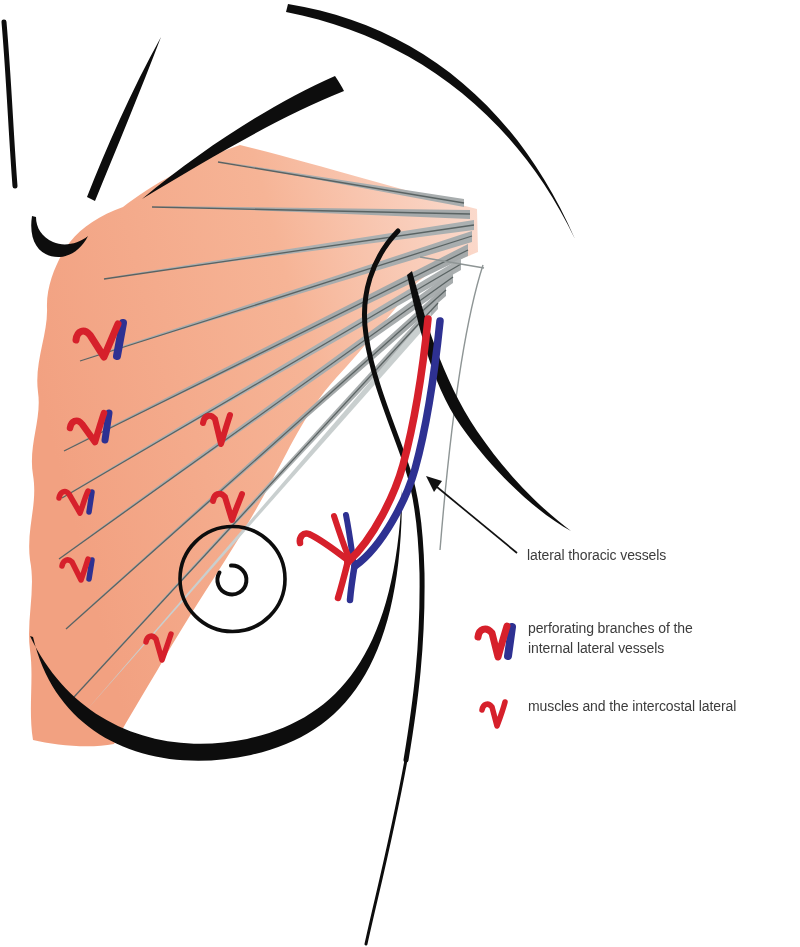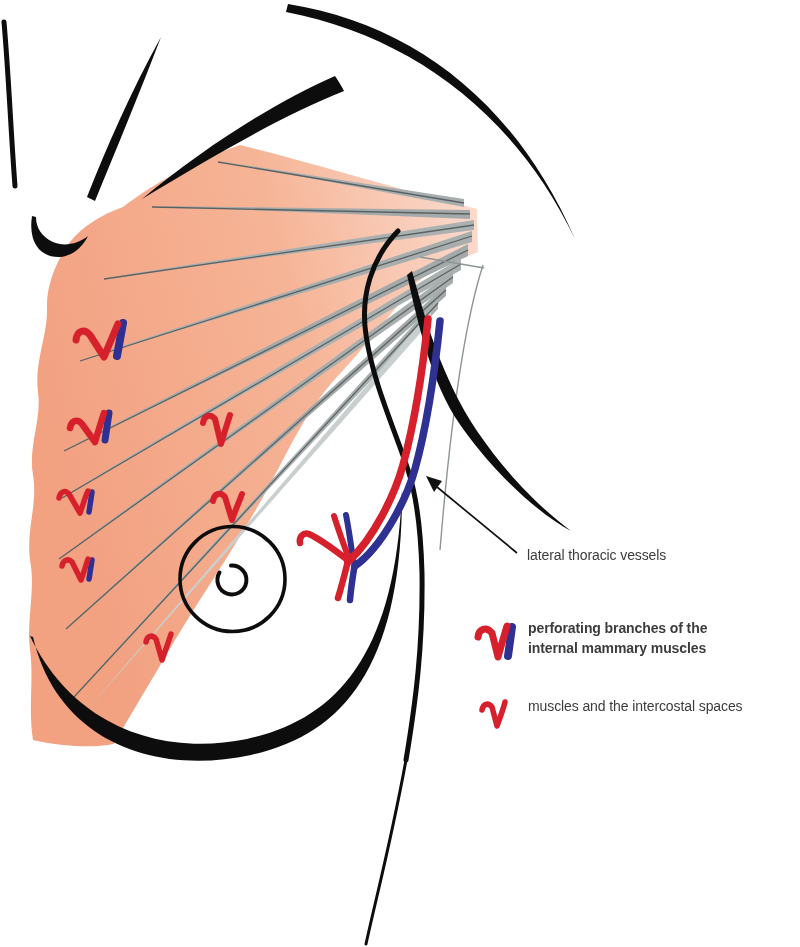--- a/index.html
+++ b/index.html
@@ -6,21 +6,21 @@
   #stage{
     position:relative;width:800px;height:947px;background:#ffffff;overflow:hidden;
     font-family:"Liberation Sans","DejaVu Sans",sans-serif;
   }
   #art{position:absolute;left:0;top:0;}
   .fig-label{
     position:absolute;color:#3c3c3c;font-size:14px;line-height:20px;
     letter-spacing:-0.1px;white-space:nowrap;
   }
   #lateral-label{left:527px;top:545px;}
-  #legend-im-text{left:528px;top:618px;font-weight:bold;}
+  #legend-im-text{left:528px;top:618px;}
   #legend-pect-text{left:528px;top:696px;}
   .legend-line{display:block;}
 </style>
 </head>
 <body>
 
 <div id="stage">
 
   <svg id="art" width="800" height="947" viewBox="0 0 800 947">
     <defs>
@@ -127,20 +127,20 @@
     <g>
       <line x1="437" y1="487" x2="517" y2="553" stroke="#111111" stroke-width="1.7"></line>
       <polygon points="426,476 442,481 434,492" fill="#111111"></polygon>
     </g>
   </svg>
 
   <div class="fig-label" id="lateral-label">lateral thoracic vessels</div>
 
   <div class="fig-label" id="legend-im-text">
     <span class="legend-line">perforating branches of the</span>
-    <span class="legend-line">internal mammary muscles</span>
+    <span class="legend-line">internal lateral vessels</span>
   </div>
 
   <div class="fig-label" id="legend-pect-text">
-    <span class="legend-line">muscles and the intercostal spaces</span>
+    <span class="legend-line">muscles and the intercostal lateral</span>
   </div>
 
 </div>
 
 </body></html>

